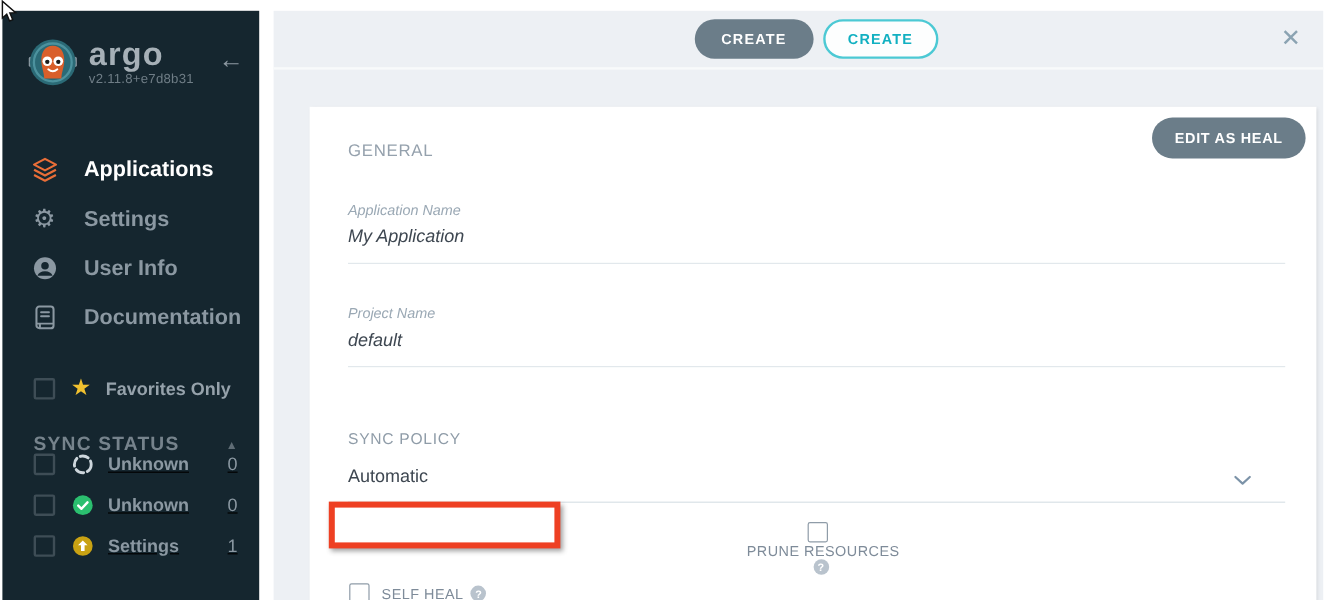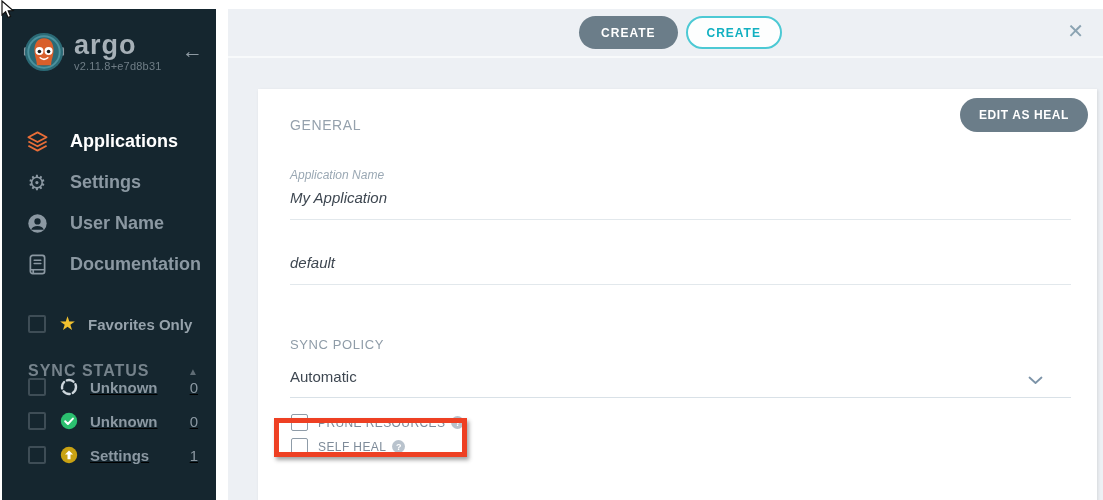--- a/index.html
+++ b/index.html
@@ -53,21 +53,21 @@
   .fgroup { margin-top:35px;font-style:italic; }
   .fgroup.second { margin-top:34px; }
   .flabel { font-size:12px; color:#9aa8b4; }
   .fvalue { font-size:15px; color:#3e4751; margin-top:7px; padding-bottom:13px; border-bottom:1px solid #e2e8ec; }
   .policy-title { margin-top:52px; font-size:13px; color:#8f9ca8; letter-spacing:.6px; }
   .select-row { position:relative; margin-top:16px; padding-bottom:11px; border-bottom:1px solid #d9e1e7; cursor:pointer; }
   .select-value { font-size:15px; color:#3e4751; }
   .select-chevron { position:absolute; right:28px; top:3px; }
 
   .opt-row { display:flex; align-items:center; margin-left:1px; }
-  .opt-row.first { margin-top:16px; }
+  .opt-row.first { margin-top:16px;flex-direction:column; }
   .opt-row.secondopt { margin-top:7px; }
   .form-cb { width:17px; height:17px; border:1px solid #8f9ca8; border-radius:2px; background:#fff; flex:0 0 17px; cursor:pointer; }
   .opt-label { margin-left:10px; font-size:12px; color:#7e8b99; letter-spacing:.4px; }
   .help-dot { margin-left:6px; width:13px; height:13px; border-radius:50%; background:#b9c3cd; color:#fff; font-size:9px; font-weight:bold; display:flex; align-items:center; justify-content:center; cursor:pointer; }
 
   .annotation { position:absolute; left:274px; top:418px; width:193px; height:39px; border:5px solid #ee4023; box-shadow:2px 3px 4px rgba(50,50,50,.45); z-index:5; pointer-events:none; }
   .cursor-arrow { position:absolute; left:0px; top:0px; z-index:9; }
 </style>
 </head>
 <body>
@@ -118,21 +118,21 @@
       </div>
       <div class="nav-item">
         <span class="nav-icon">
           <svg width="21" height="21" viewBox="0 0 24 24">
             <circle cx="12" cy="12" r="10.5" fill="#8b98a2"></circle>
             <circle cx="12" cy="9.6" r="3.6" fill="#15262f"></circle>
             <path d="M4.8 19.2 a7.5 6 0 0 1 14.4 0" fill="#15262f"></path>
             <path d="M12 22.5 a10.5 10.5 0 0 0 7.2-2.9 a7.5 6 0 0 0 -14.4 0 a10.5 10.5 0 0 0 7.2 2.9" fill="#8b98a2" opacity="0"></path>
           </svg>
         </span>
-        <span class="nav-label">User Name</span>
+        <span class="nav-label">User Info</span>
       </div>
       <div class="nav-item">
         <span class="nav-icon">
           <svg width="19" height="21" viewBox="0 0 20 22">
             <rect x="2.5" y="1.5" width="15" height="19" rx="2.5" fill="none" stroke="#8b98a2" stroke-width="1.8"></rect>
             <path d="M6.5 6.5 h7 M6.5 10 h7" stroke="#8b98a2" stroke-width="1.6" stroke-linecap="round"></path>
             <path d="M2.5 16.5 h15" stroke="#8b98a2" stroke-width="1.6"></path>
             <path d="M5.5 16.5 v4" stroke="#8b98a2" stroke-width="1.8"></path>
           </svg>
         </span>
@@ -198,20 +198,21 @@
       <button class="edit-yaml">EDIT AS HEAL</button>
 
       <div class="section-title">GENERAL</div>
 
       <div class="fgroup">
         <div class="flabel">Application Name</div>
         <div class="fvalue">My Application</div>
       </div>
 
       <div class="fgroup second">
+        <div class="flabel">Project Name</div>
         <div class="fvalue">default</div>
       </div>
 
       <div class="policy-title">SYNC POLICY</div>
 
       <div class="select-row">
         <span class="select-value">Automatic</span>
         <span class="select-chevron">
           <svg width="15" height="9" viewBox="0 0 15 9">
               <path d="M1.5 1.5 L7.5 7 L13.5 1.5" fill="none" stroke="#7c93a8" stroke-width="1.8" stroke-linecap="round" stroke-linejoin="round"></path>

